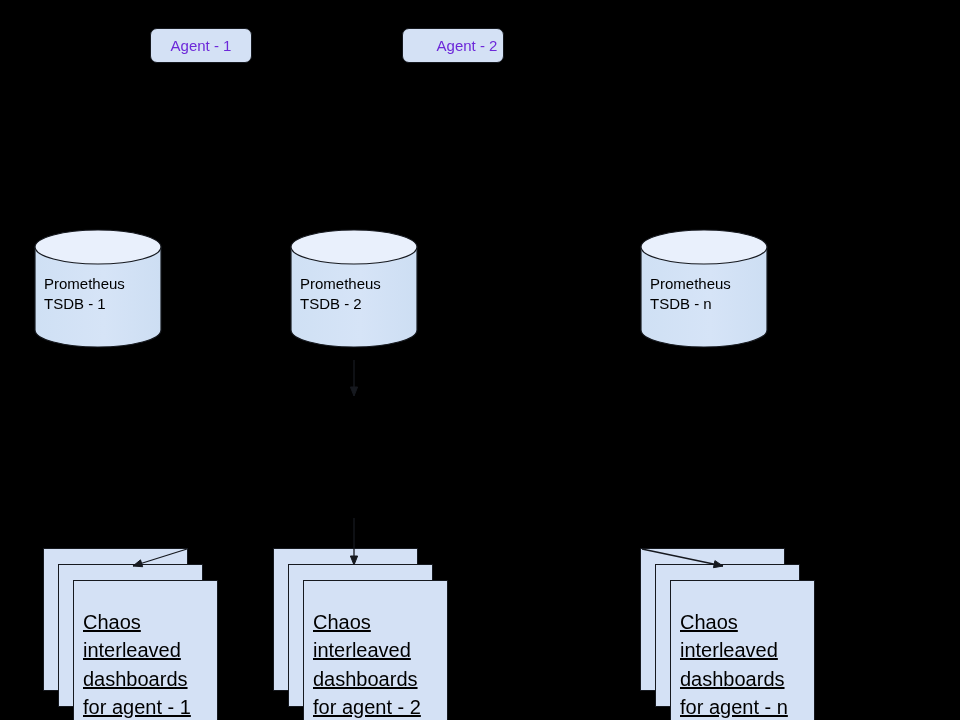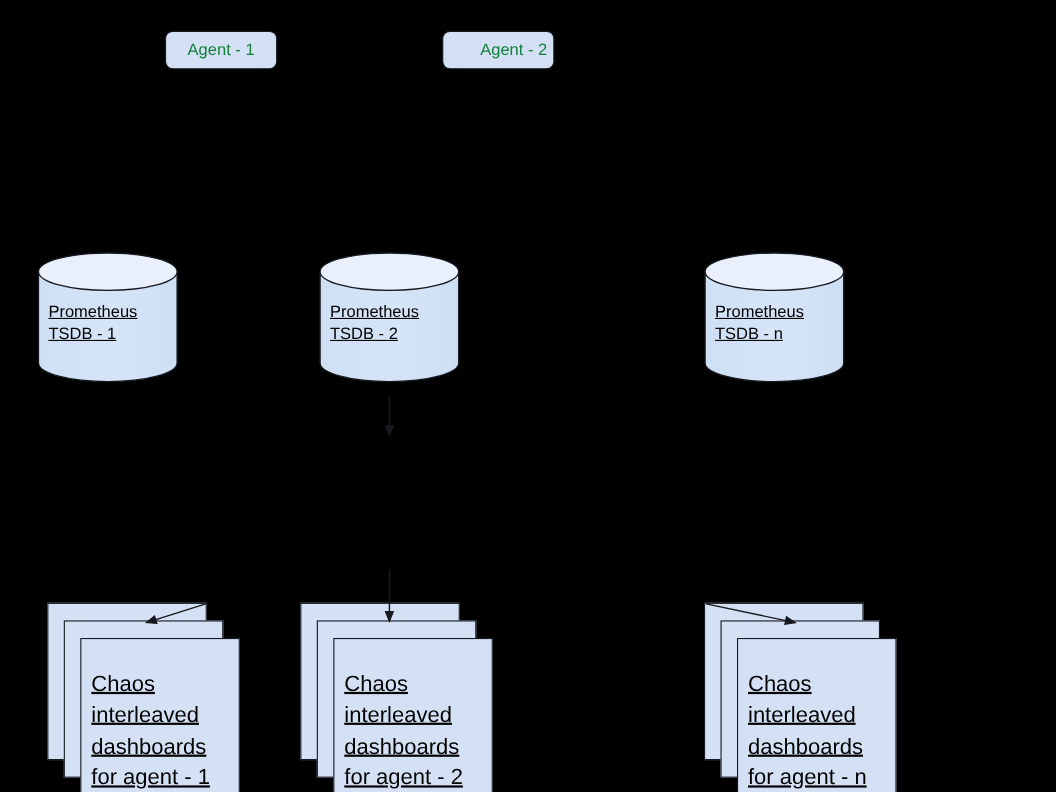--- a/index.html
+++ b/index.html
@@ -25,21 +25,21 @@
   
   .agent-box {
     position: absolute;
     box-sizing: border-box;
     background: #d4e1f5;
     border: 1px solid #16191f;
     border-radius: 7px;
     display: flex;
     align-items: center;
     justify-content: center;
-    color: #15803d;
+    color: #6d28d9;
     font-size: 15px;
     line-height: 1.2;
     white-space: nowrap;
   }
 
   
   .cylinder {
     position: absolute;
   }
   .cylinder svg {
@@ -48,21 +48,20 @@
   }
   .cylinder .cyl-label {
     position: absolute;
     left: 10px;
     top: 45px;
     color: #000000;
     font-size: 15px;
     line-height: 1.35;
     white-space: pre-line;
     pointer-events: none;
-    text-decoration: underline;
   }
 
   
   .process-box {
     position: absolute;
     box-sizing: border-box;
     background: #d4e1f5;
     display: flex;
     align-items: center;
     justify-content: center;

